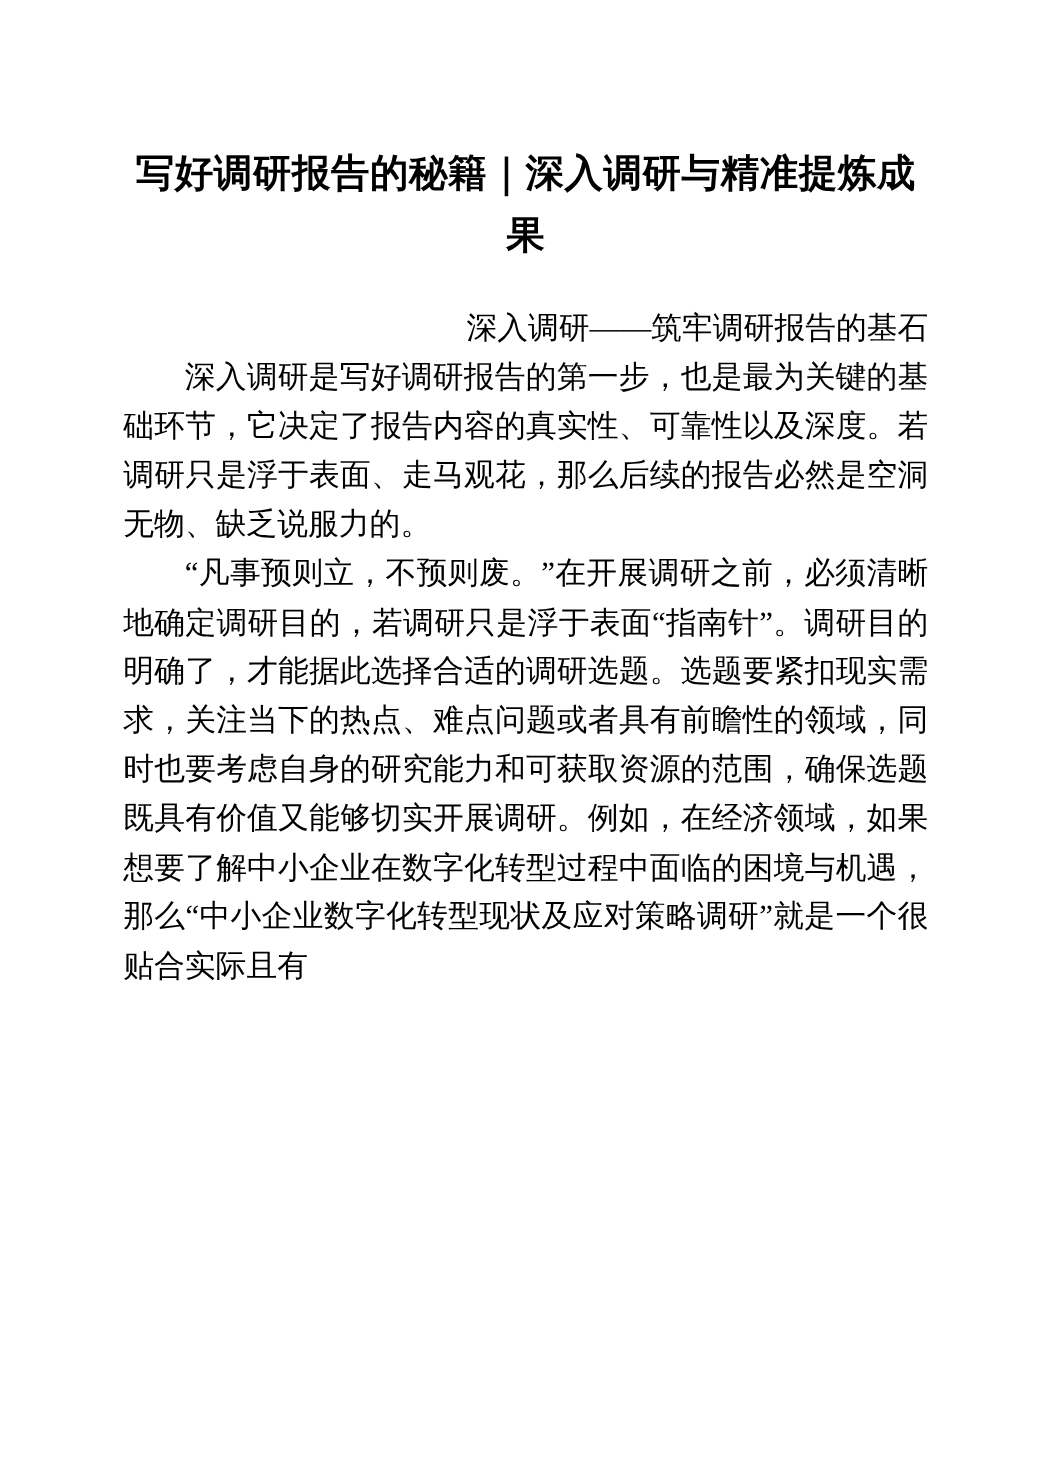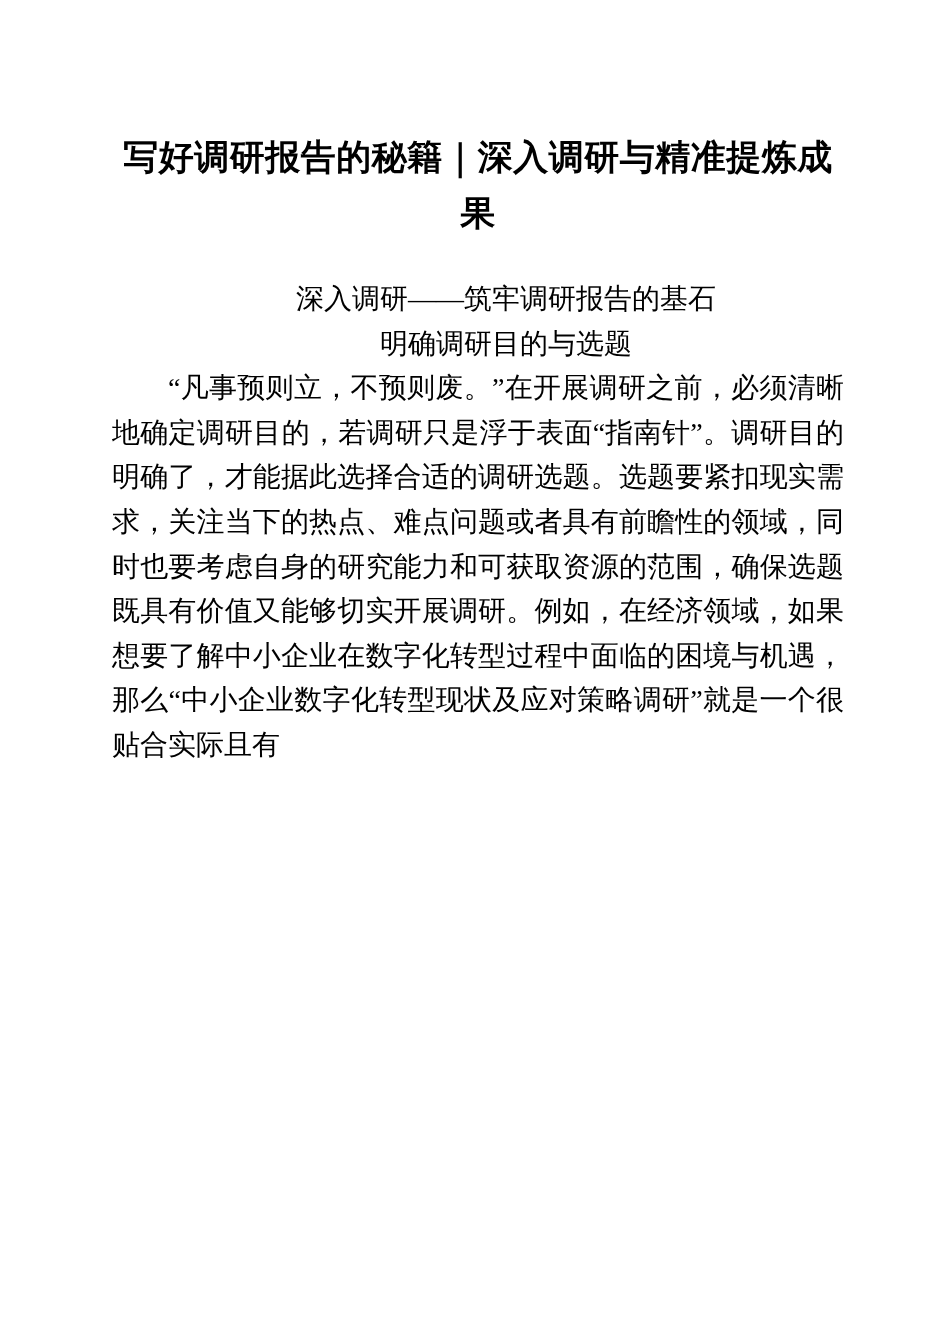--- a/index.html
+++ b/index.html
@@ -33,26 +33,26 @@
     line-height: 44.6px;
     text-align: justify;
     text-justify: inter-ideograph;
   }
   .doc-body p.block {
     margin: 0;
     padding: 0;
     text-indent: 2em;
   }
   .doc-body p.heading {
-    text-align: center;
+    text-align: right;
   }
 </style>
 </head>
 <body>
 
 <div class="page">
   <h1 class="doc-title">写好调研报告的秘籍｜深入调研与精准提炼成果</h1>
   <div class="doc-body">
       <p class="block heading">深入调研——筑牢调研报告的基石</p>
-      <p class="block heading">明确调研目的与选题</p>
+      <p class="block paragraph">深入调研是写好调研报告的第一步，也是最为关键的基础环节，它决定了报告内容的真实性、可靠性以及深度。若调研只是浮于表面、走马观花，那么后续的报告必然是空洞无物、缺乏说服力的。</p>
       <p class="block paragraph">“凡事预则立，不预则废。”在开展调研之前，必须清晰地确定调研目的，若调研只是浮于表面“指南针”。调研目的明确了，才能据此选择合适的调研选题。选题要紧扣现实需求，关注当下的热点、难点问题或者具有前瞻性的领域，同时也要考虑自身的研究能力和可获取资源的范围，确保选题既具有价值又能够切实开展调研。例如，在经济领域，如果想要了解中小企业在数字化转型过程中面临的困境与机遇，那么“中小企业数字化转型现状及应对策略调研”就是一个很贴合实际且有</p>
     </div>
 </div>
 
 </body></html>

